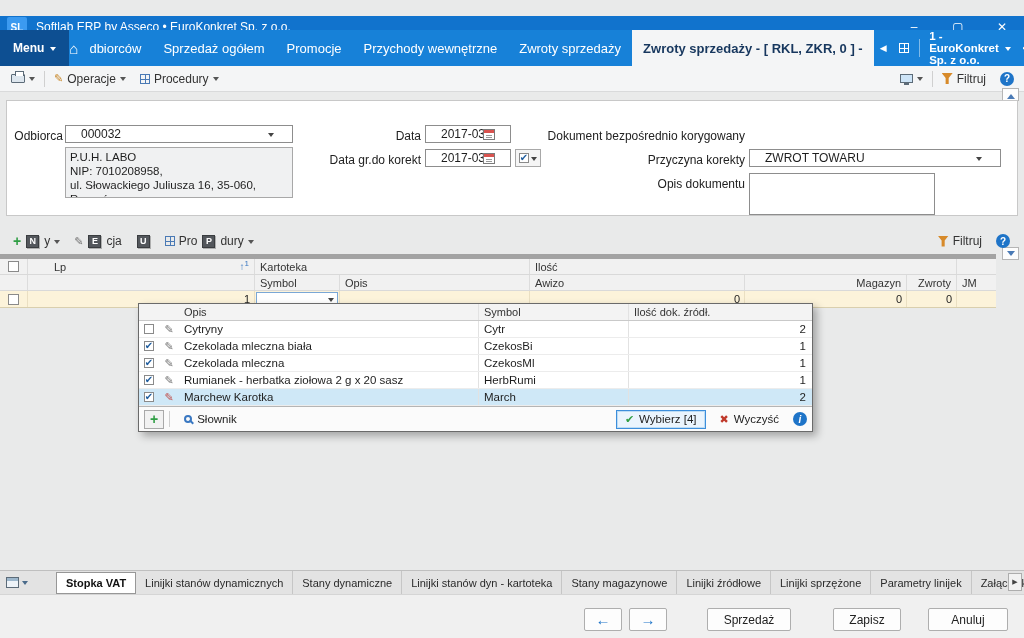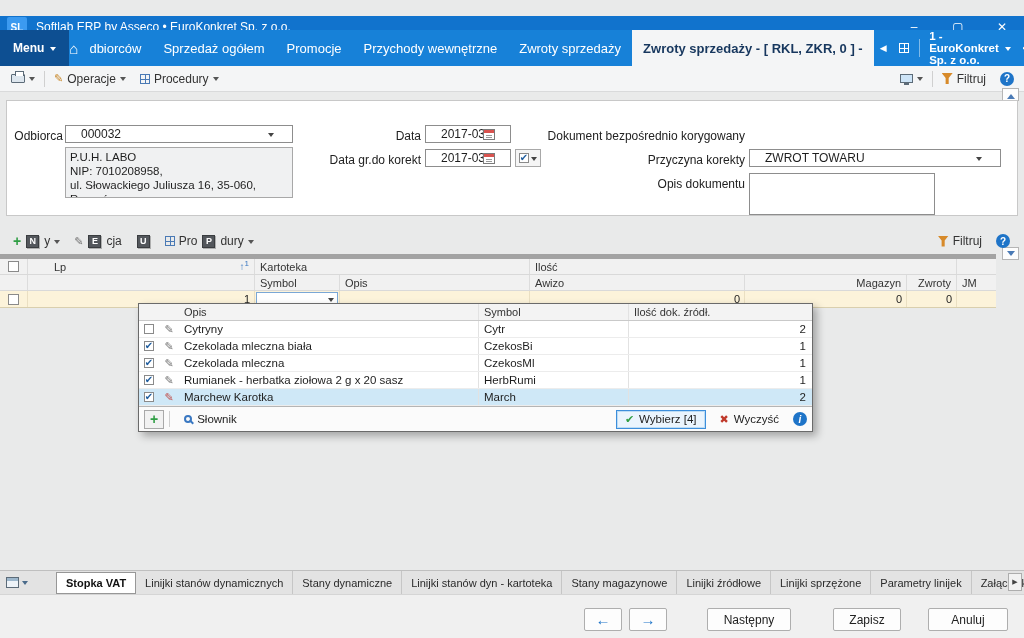--- a/index.html
+++ b/index.html
@@ -417,16 +417,16 @@
     <div class="btab">Linijki sprzężone</div>
     <div class="btab">Parametry linijek</div>
     <div class="btab">Załączniki do linijek</div>
   </div>
 </div>
 <div class="bt-scroll">▶</div>
 
 <div class="bottom-bar">
   <div class="bbtn nav" style="left:584px;width:38px">←</div>
   <div class="bbtn nav" style="left:629px;width:38px">→</div>
-  <div class="bbtn" style="left:707px;width:84px">Następny</div>
+  <div class="bbtn" style="left:707px;width:84px">Sprzedaż</div>
   <div class="bbtn" style="left:833px;width:68px">Zapisz</div>
   <div class="bbtn" style="left:928px;width:80px">Anuluj</div>
 </div>
 
 </body></html>

